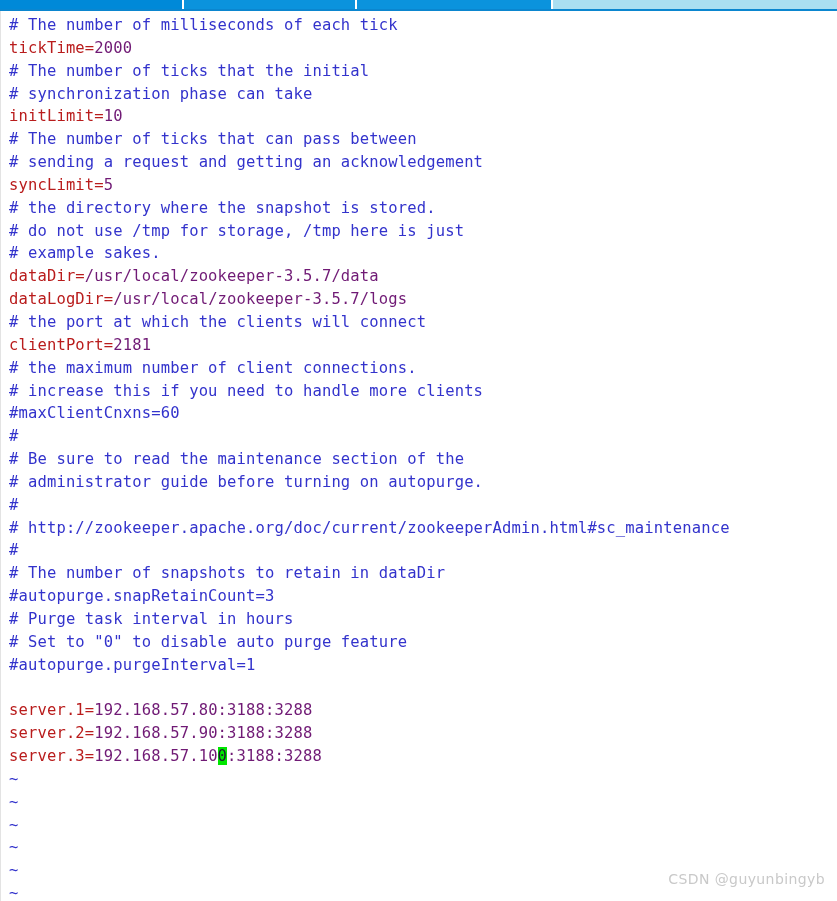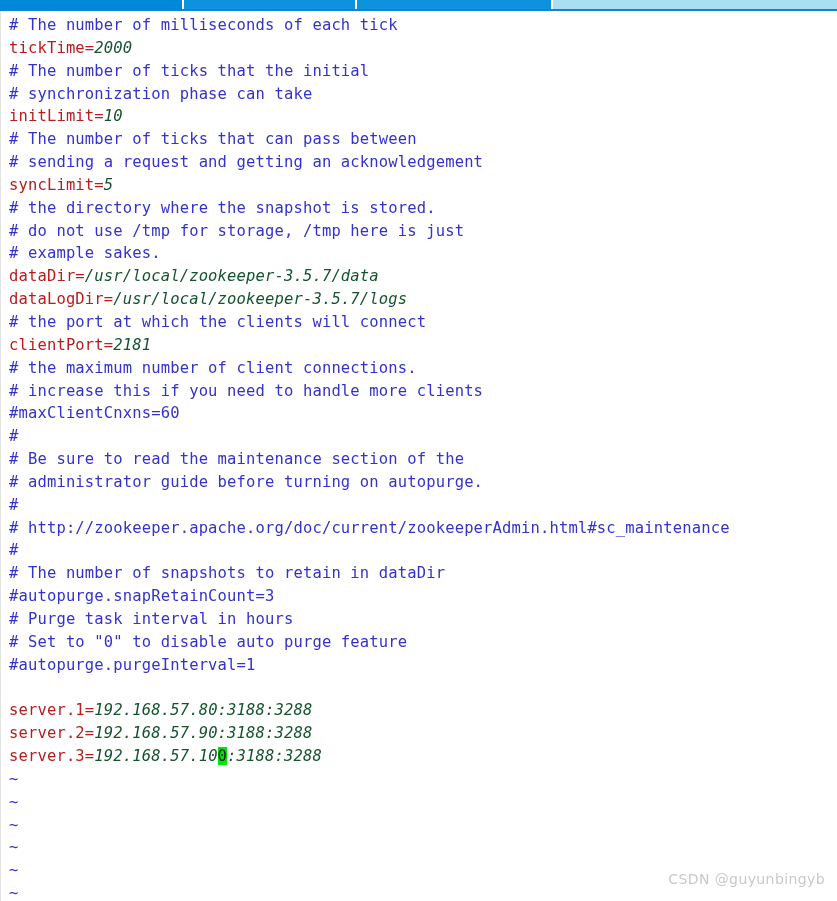--- a/index.html
+++ b/index.html
@@ -68,21 +68,21 @@
     font-size: 15.5px;
     line-height: 22.85px;
     letter-spacing: 0.15px;
   }
   .line {
     height: 22.85px;
     white-space: pre;
   }
   .cmt  { color: #3333cc; }
   .key  { color: #b91c1c; }
-  .val  { color: #14532d; font-style: italic; }
+  .val  { color: #701a75; }
   .tilde{ color: #3333cc; }
   .cursor {
     background: #00e600;
     color: #1a1a2e;
   }
 
   
   #watermark {
     position: absolute;
     right: 12px;

